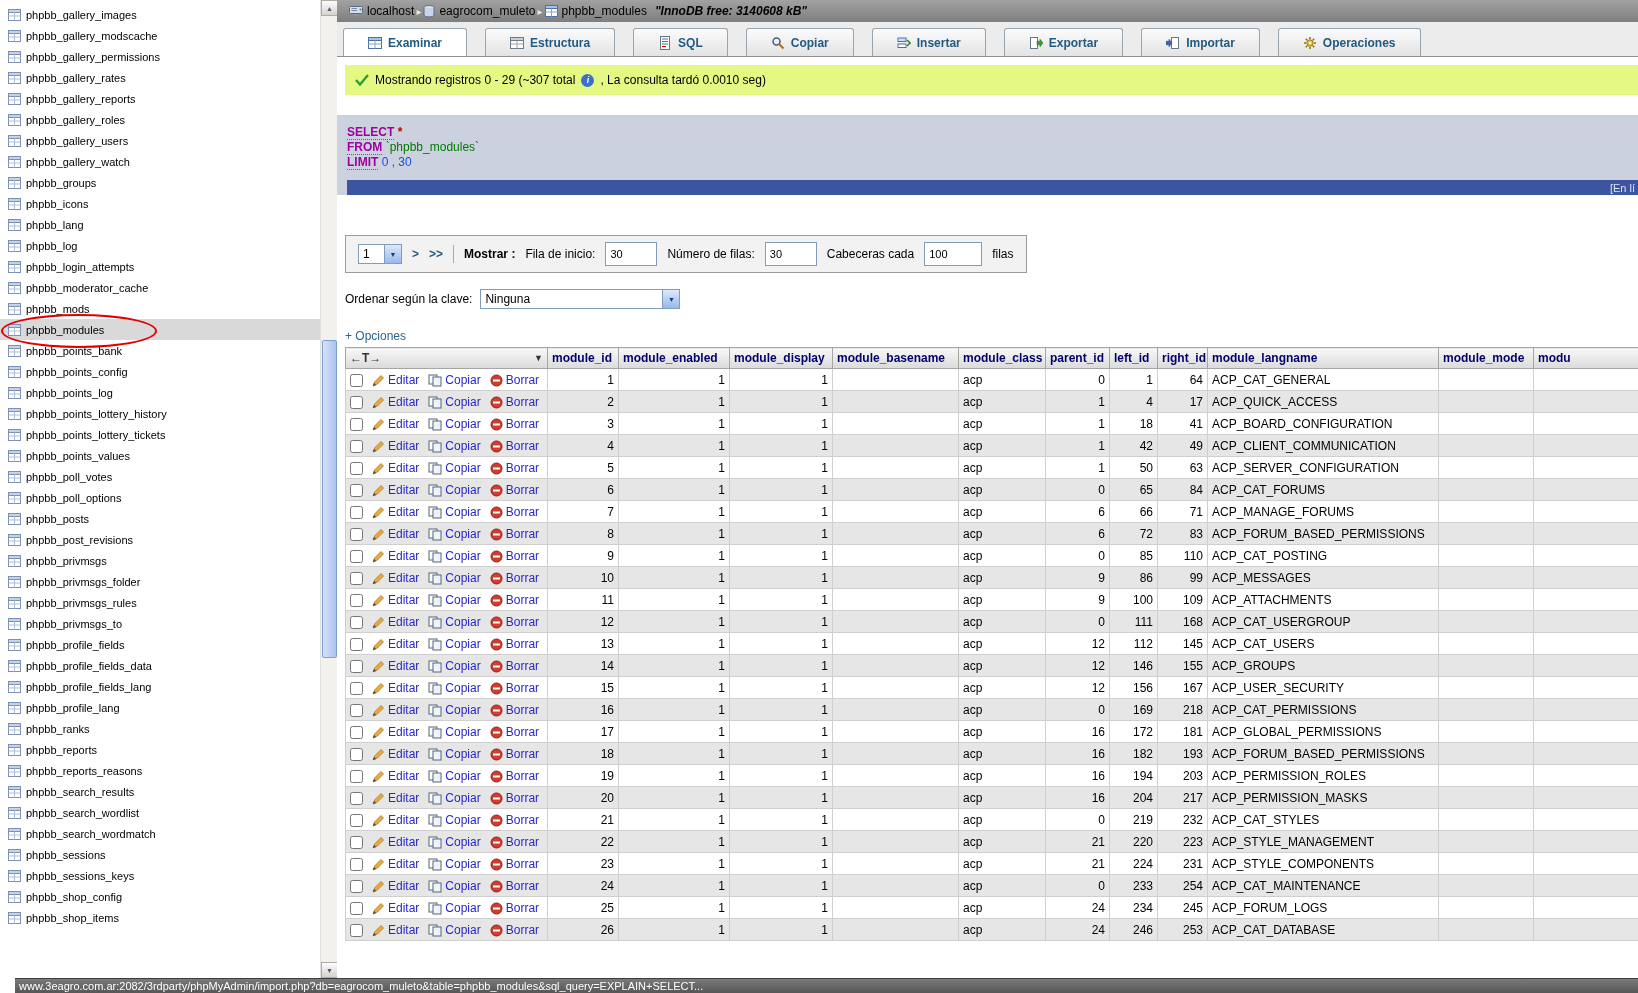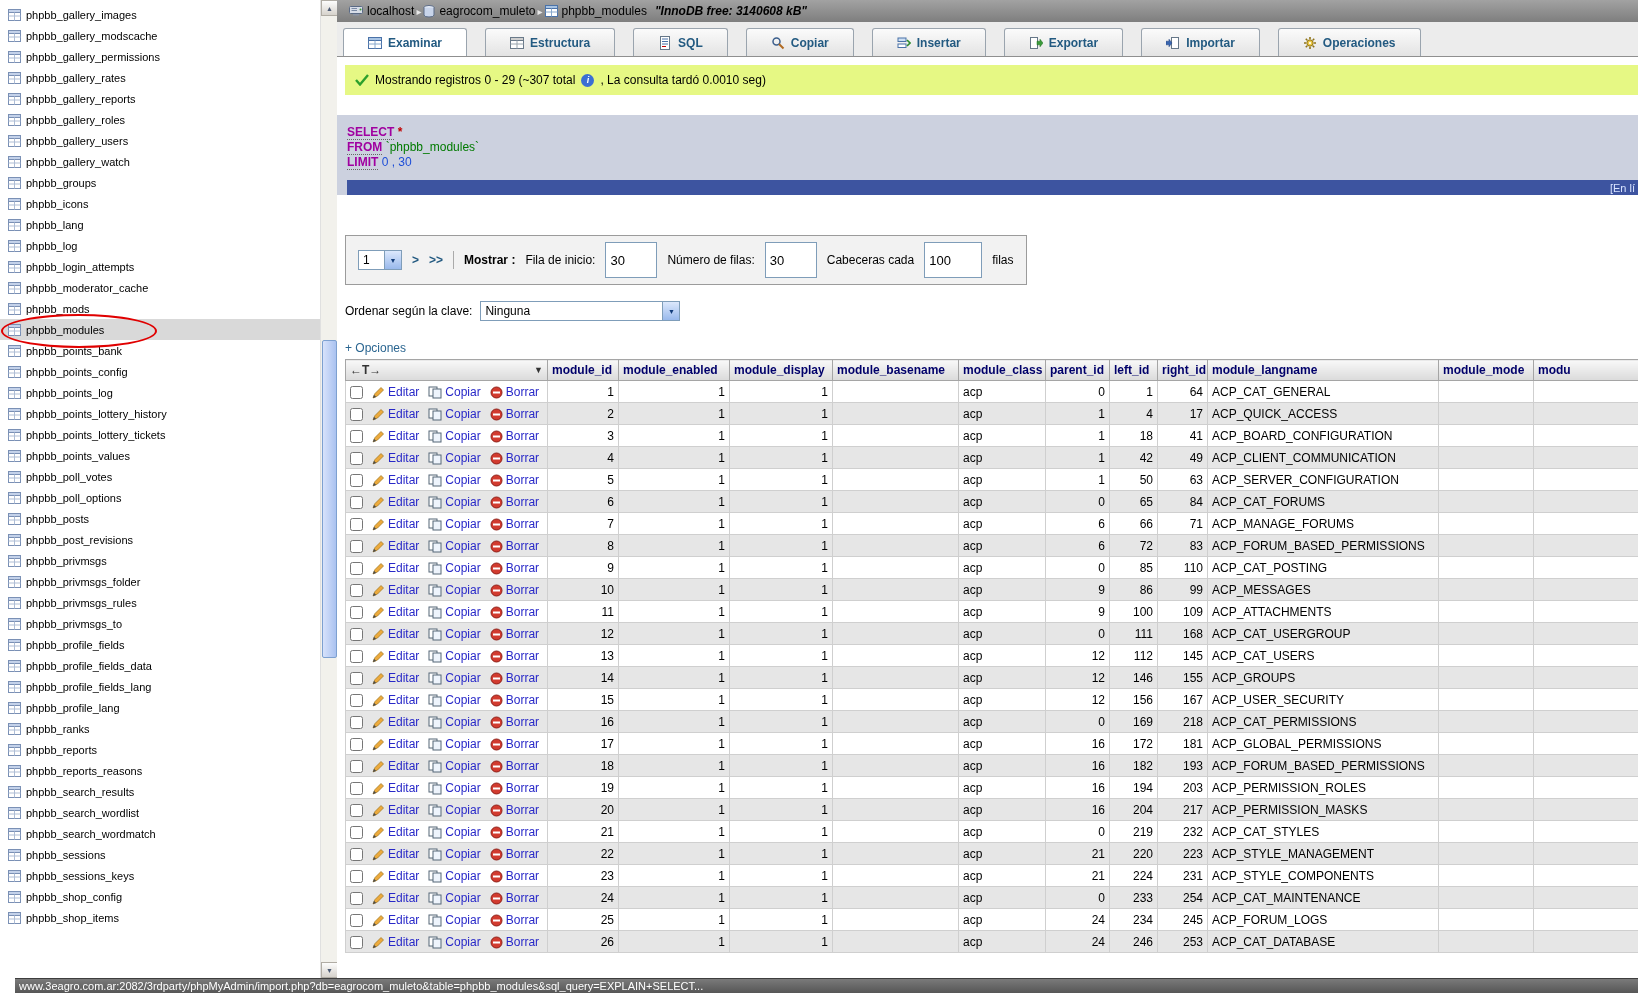--- a/index.html
+++ b/index.html
@@ -63,21 +63,21 @@
   .pagebar{margin:40px 0 0 8px;display:inline-flex;align-items:center;gap:10px;background:#f2f2f2;
     border:1px solid #9b9b9b;padding:6px 12px;}
   .pg-link{color:#235a81;font-weight:bold;cursor:pointer;}
   .vdiv{width:1px;height:18px;background:#aaa;}
   .blabel{white-space:nowrap;}
   .xp-select{display:inline-flex;border:1px solid #7f9db9;background:#fff;height:20px;
     box-sizing:border-box;cursor:pointer;}
   .xp-val{flex:1;padding:2px 4px;overflow:hidden;white-space:nowrap;}
   .xp-btn{width:16px;background:linear-gradient(#dce8fc,#99b9ec);border-left:1px solid #7f9db9;
     color:#123c7a;font-size:7px;display:flex;align-items:center;justify-content:center;}
-  .xp-input{border:1px solid #7f9db9;height:36px;box-sizing:border-box;padding:1px 4px;font-size:13px;
+  .xp-input{border:1px solid #7f9db9;height:24px;box-sizing:border-box;padding:1px 4px;font-size:11px;
     width:52px;font-family:"Liberation Sans",sans-serif;}
 
   .sort-row{margin:16px 0 0 8px;display:flex;align-items:center;gap:8px;}
   .options-link{margin:20px 0 0 8px;color:#2a6590;cursor:pointer;width:fit-content;}
 
   .results{margin:4px 0 0 8px;border-collapse:collapse;table-layout:fixed;width:1356px;}
   .results th{border:1px solid #a5a5a5;background:linear-gradient(#f8f8f8,#dadada);padding:3px 4px;
     font-size:12px;color:#00006a;text-align:left;white-space:nowrap;overflow:hidden;font-weight:bold;
     cursor:pointer;}
   .results td{border:1px solid #cfcfcf;padding:4px 4px 3px;font-size:12px;white-space:nowrap;

